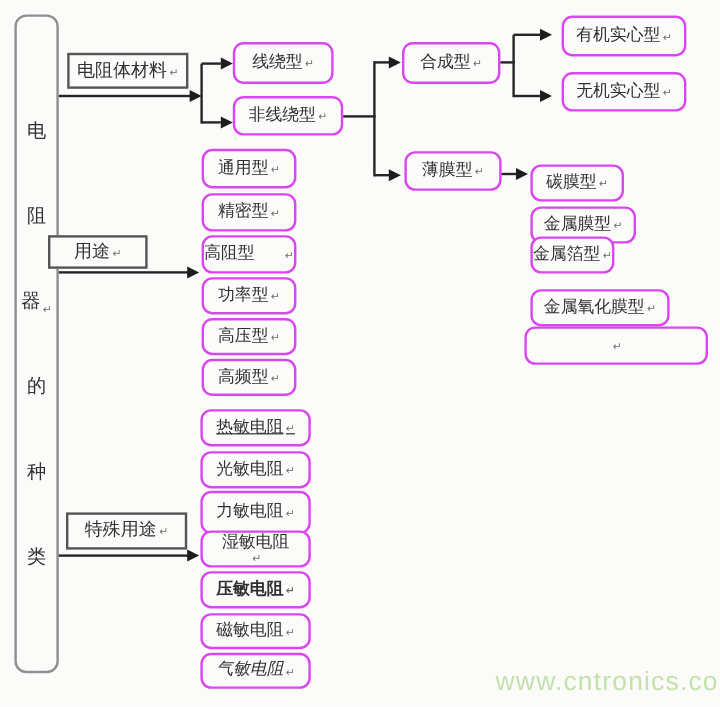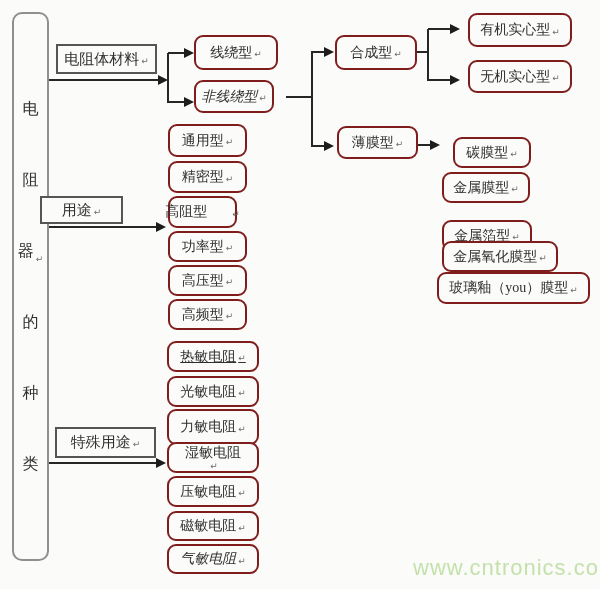--- a/index.html
+++ b/index.html
@@ -6,21 +6,21 @@
   .canvas{
     position:relative;width:600px;height:589px;background:#fbfbfa;
     font-family:"Liberation Serif","DejaVu Serif",serif;color:#303030;
     overflow:hidden;
   }
   .b{
     position:absolute;display:flex;align-items:center;justify-content:center;
     background:#fbfbfa;white-space:nowrap;font-size:14px;line-height:1;
     box-sizing:border-box;
   }
-  .rd{border:2px solid #7f1d1d;border-radius:9px;}
+  .rd{border:2px solid #d946ef;border-radius:9px;}
   .sq{border:2px solid #555555;}
   .lb{display:inline-block;}
   .eol{font-family:"DejaVu Sans",sans-serif;font-size:9px;color:#6d6d6d;margin-left:2px;transform:translateY(2px);}
   .hl{position:absolute;height:2px;background:#262626;}
   .vl{position:absolute;width:2px;background:#262626;}
   .ar{
     position:absolute;width:0;height:0;
     border-top:5px solid transparent;border-bottom:5px solid transparent;
     border-left:10px solid #1d1d1d;
   }
@@ -74,70 +74,69 @@
   </div>
   <div class="b sq" style="left:55px;top:427px;width:101px;height:31px;font-size:15px;">
     <span class="lb">特殊用途</span>
       <span class="eol">↵</span>
   </div>
 
   <div class="b rd" style="left:194px;top:35px;width:84px;height:35px;">
     <span class="lb">线绕型</span>
       <span class="eol">↵</span>
   </div>
-  <div class="b rd" style="left:194px;top:80px;width:80px;height:33px;font-style:italic;">
+  <div class="b rd" style="left:194px;top:80px;width:92px;height:33px;">
     <span class="lb">非线绕型</span>
       <span class="eol">↵</span>
   </div>
   <div class="b rd" style="left:335px;top:35px;width:82px;height:35px;">
     <span class="lb">合成型</span>
       <span class="eol">↵</span>
   </div>
   <div class="b rd" style="left:337px;top:126px;width:81px;height:33px;">
     <span class="lb">薄膜型</span>
       <span class="eol">↵</span>
   </div>
   <div class="b rd" style="left:468px;top:13px;width:104px;height:34px;">
     <span class="lb">有机实心型</span>
       <span class="eol">↵</span>
   </div>
   <div class="b rd" style="left:468px;top:60px;width:104px;height:33px;">
     <span class="lb">无机实心型</span>
       <span class="eol">↵</span>
   </div>
-  <div class="b rd" style="left:442px;top:137px;width:78px;height:31px;margin-left:11px;">
+  <div class="b rd" style="left:442px;top:137px;width:78px;height:31px;">
     <span class="lb">碳膜型</span>
       <span class="eol">↵</span>
   </div>
   <div class="b rd" style="left:442px;top:172px;width:88px;height:31px;">
     <span class="lb">金属膜型</span>
       <span class="eol">↵</span>
   </div>
-  <div class="b rd" style="left:442px;top:220px;width:90px;height:31px;">
+  <div class="b rd" style="left:442px;top:197px;width:70px;height:31px;">
     <span class="lb">金属箔型</span>
       <span class="eol">↵</span>
   </div>
   <div class="b rd" style="left:442px;top:241px;width:116px;height:31px;">
     <span class="lb">金属氧化膜型</span>
       <span class="eol">↵</span>
   </div>
   <div class="b rd" style="left:437px;top:272px;width:153px;height:32px;">
-    <span class="lb">玻璃釉（you）膜型</span>
       <span class="eol">↵</span>
   </div>
 
   <div class="b rd" style="left:168px;top:124px;width:79px;height:33px;">
     <span class="lb">通用型</span>
       <span class="eol">↵</span>
   </div>
   <div class="b rd" style="left:168px;top:161px;width:79px;height:32px;">
     <span class="lb">精密型</span>
       <span class="eol">↵</span>
   </div>
-  <div class="b rd" style="left:168px;top:196px;width:69px;height:32px;gap:23px;">
+  <div class="b rd" style="left:168px;top:196px;width:79px;height:32px;gap:23px;">
     <span class="lb">高阻型</span>
       <span class="eol">↵</span>
   </div>
   <div class="b rd" style="left:168px;top:231px;width:79px;height:31px;">
     <span class="lb">功率型</span>
       <span class="eol">↵</span>
   </div>
   <div class="b rd" style="left:168px;top:265px;width:79px;height:31px;align-items:center;">
     <span class="lb">高压型</span>
       <span class="eol">↵</span>
@@ -156,21 +155,21 @@
       <span class="eol">↵</span>
   </div>
   <div class="b rd" style="left:167px;top:409px;width:92px;height:36px;">
     <span class="lb">力敏电阻</span>
       <span class="eol">↵</span>
   </div>
   <div class="b rd" style="left:167px;top:442px;width:92px;height:31px;flex-direction:column;">
     <span class="lb">湿敏电阻</span>
       <span class="eol">↵</span>
   </div>
-  <div class="b rd" style="left:167px;top:476px;width:92px;height:31px;">
+  <div class="b rd" style="left:167px;top:476px;width:92px;height:31px;font-weight:bold;">
     <span class="lb">压敏电阻</span>
       <span class="eol">↵</span>
   </div>
   <div class="b rd" style="left:167px;top:511px;width:92px;height:30px;">
     <span class="lb">磁敏电阻</span>
       <span class="eol">↵</span>
   </div>
   <div class="b rd" style="left:167px;top:544px;width:92px;height:30px;font-style:italic;">
     <span class="lb">气敏电阻</span>
       <span class="eol">↵</span>

